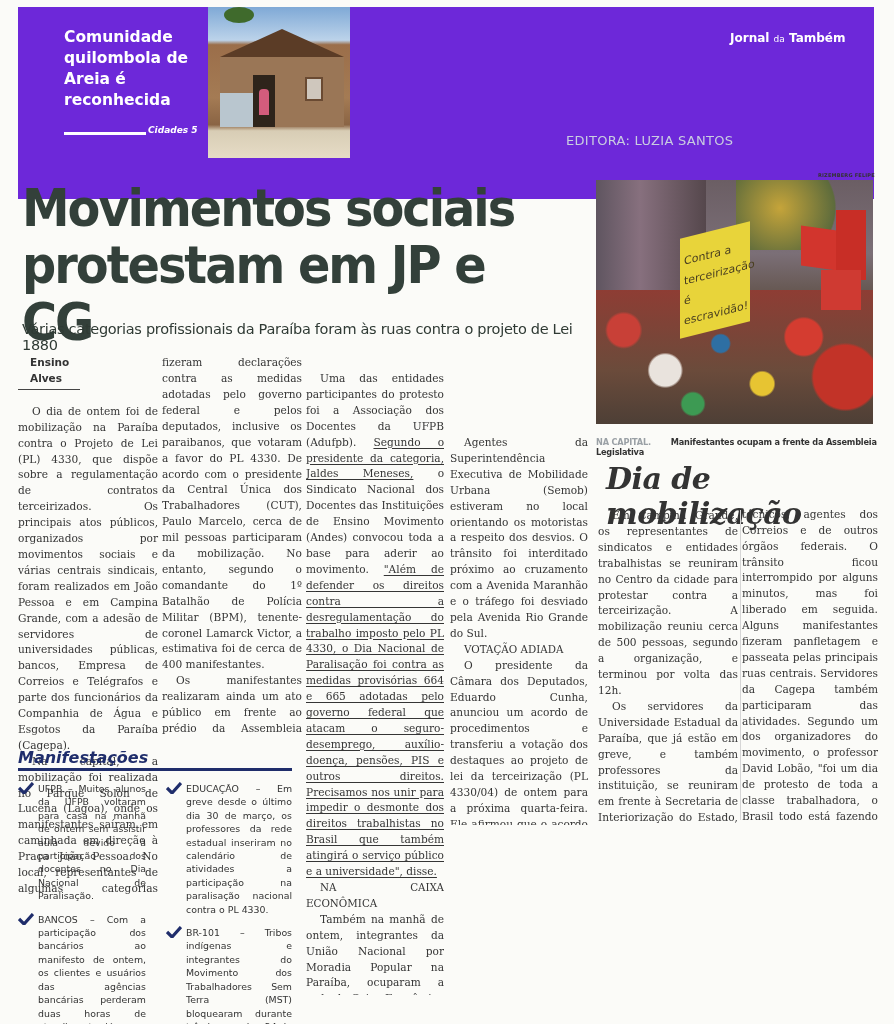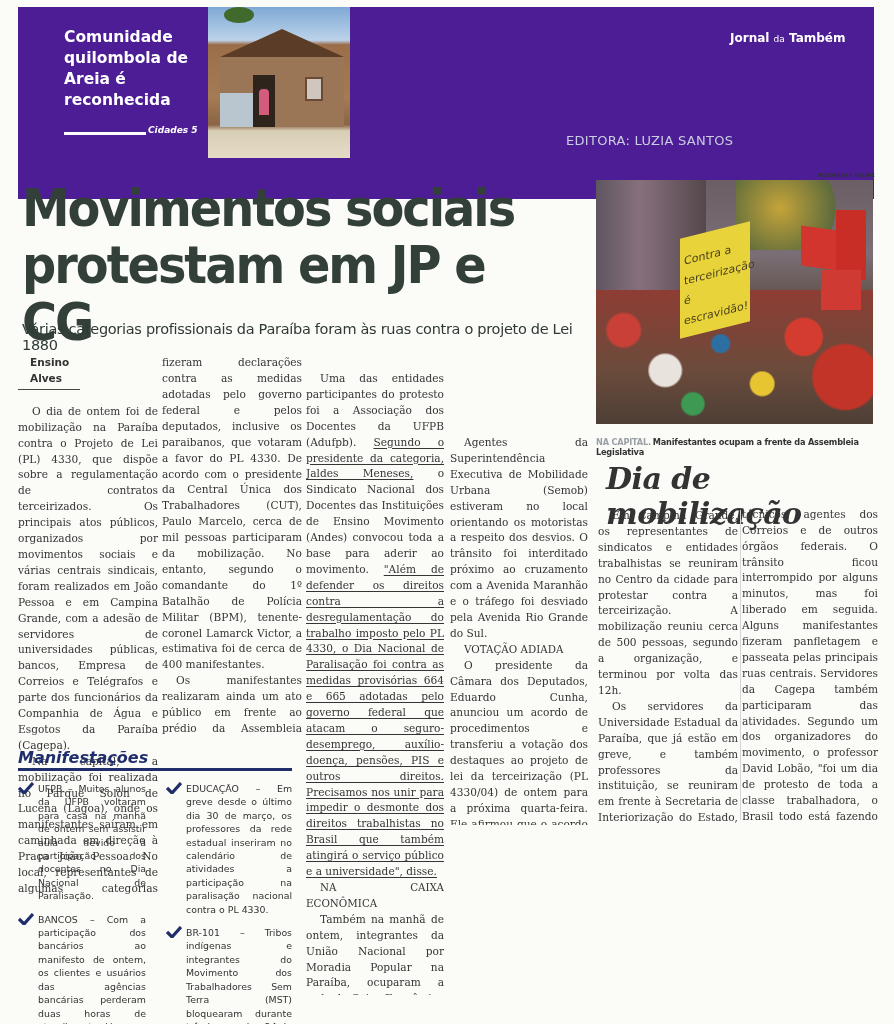--- a/index.html
+++ b/index.html
@@ -1,20 +1,20 @@
 <!DOCTYPE html>
 <html><head>
 <meta charset="utf-8">
 <style>
   * { box-sizing: border-box; margin: 0; padding: 0; }
   html, body { width: 894px; height: 1024px; background: #fbfbf8; overflow: hidden; }
   body { position: relative; font-family: "DejaVu Serif", serif; color: #2a2a2a; }
 
   
-  .masthead { position: absolute; left: 18px; top: 7px; width: 856px; height: 192px; background: #4c1d95; }
+  .masthead { position: absolute; left: 18px; top: 7px; width: 856px; height: 192px; background: #6d28d9; }
   .teaser { position: absolute; left: 0; top: 0; width: 190px; height: 151px; }
   .teaser-title { position: absolute; left: 46px; top: 20px; width: 140px; color: #fff;
     font-family: "DejaVu Sans", sans-serif; font-weight: bold; font-size: 15.5px; line-height: 21px; }
   .teaser-rule { position: absolute; left: 46px; top: 125px; width: 82px; height: 3px; background: #fff; }
   .teaser-ref { position: absolute; left: 130px; top: 118px; color: #fff; font-family: "DejaVu Sans", sans-serif;
     font-style: italic; font-weight: bold; font-size: 9px; }
   .teaser-photo { position: absolute; left: 190px; top: 0; width: 142px; height: 151px;
     background: linear-gradient(180deg, #7fa9d6 0%, #bcd3ea 22%, #9b6e4a 25%, #a47b54 60%, #8a6444 78%, #d8cdb5 82%, #e6dcc6 100%); overflow: hidden; }
   .house-roof { position: absolute; left: 12px; top: 22px; width: 0; height: 0;
     border-left: 62px solid transparent; border-right: 62px solid transparent; border-bottom: 28px solid #5b3c26; }
@@ -80,21 +80,21 @@
       radial-gradient(circle at 90% 65%, #c23328 0 12%, transparent 13%),
       radial-gradient(circle at 35% 85%, #3d9a53 0 5%, transparent 6%),
       linear-gradient(180deg, #8e3d34, #6b4b3b 60%, #4d3f36); }
   .p-banner { position: absolute; left: 84px; top: 50px; width: 70px; height: 100px; background: #e8d43a; transform: skewY(-14deg);
     color: #4a3f20; font-family: "DejaVu Sans", sans-serif; font-size: 11px; line-height: 20px; padding: 14px 4px; }
   .p-flag1 { position: absolute; left: 205px; top: 48px; width: 36px; height: 40px; background: #d2352d; transform: skewY(8deg); }
   .p-flag2 { position: absolute; left: 240px; top: 30px; width: 30px; height: 70px; background: #c82e26; }
   .p-flag3 { position: absolute; left: 225px; top: 90px; width: 40px; height: 40px; background: #cf3a32; }
 
   .caption { position: absolute; left: 596px; top: 437px; width: 290px; font-family: "DejaVu Sans", sans-serif; font-size: 8.2px; font-weight: bold; color: #333; letter-spacing: -.2px; }
-  .caption .kicker { color: #9aa0a5; text-transform: uppercase; margin-right: 2px; }
+  .caption .kicker { color: #9aa0a5; text-transform: uppercase; margin-right: 20px; }
 
   .sub-headline { position: absolute; left: 606px; top: 461px; font-family: "DejaVu Serif", serif; font-style: italic; font-size: 30px; color: #333; letter-spacing: -.5px; }
   .col5 { left: 598px; top: 508px; width: 140px; }
   .col6 { left: 742px; top: 508px; width: 136px; }
   .col-rule { position: absolute; width: 1px; background: #bbb; }
 </style>
 </head>
 <body>
 
 <header class="masthead">

